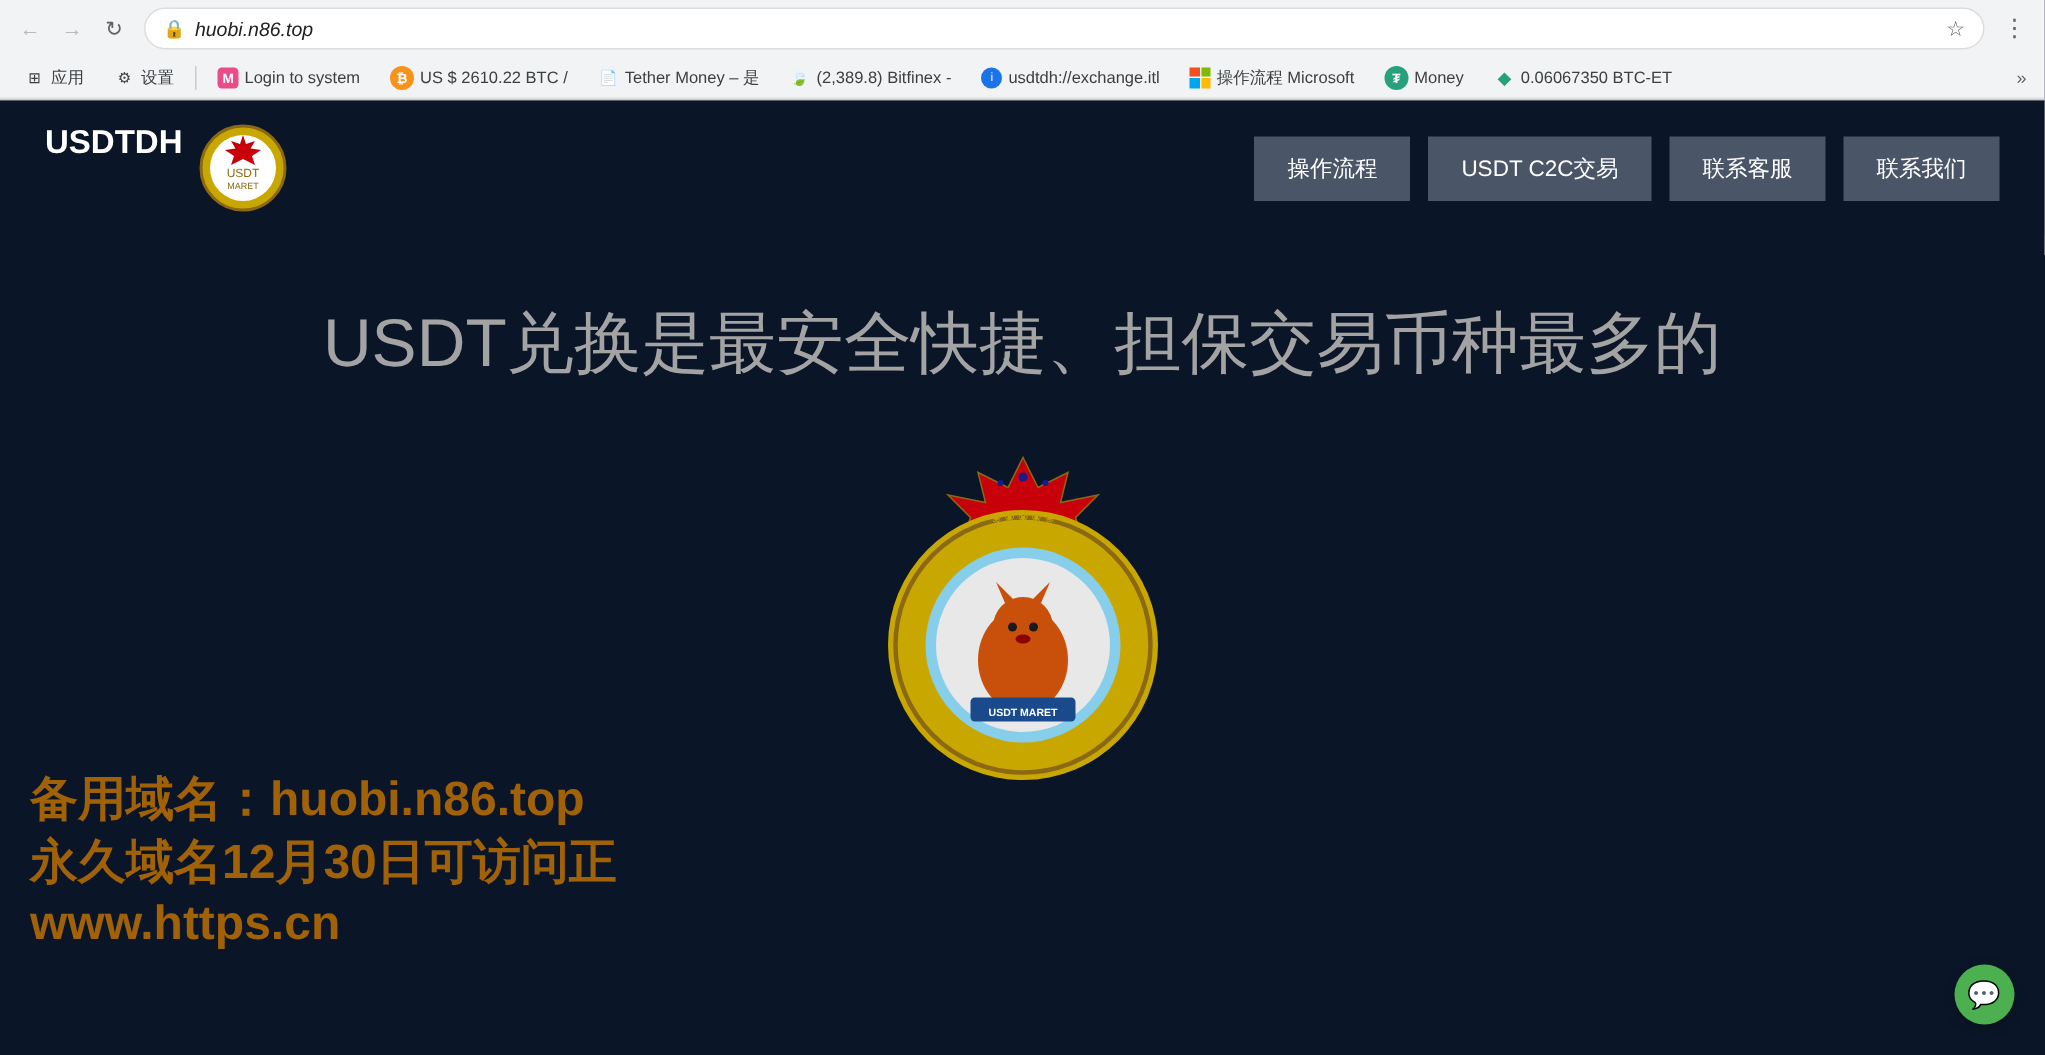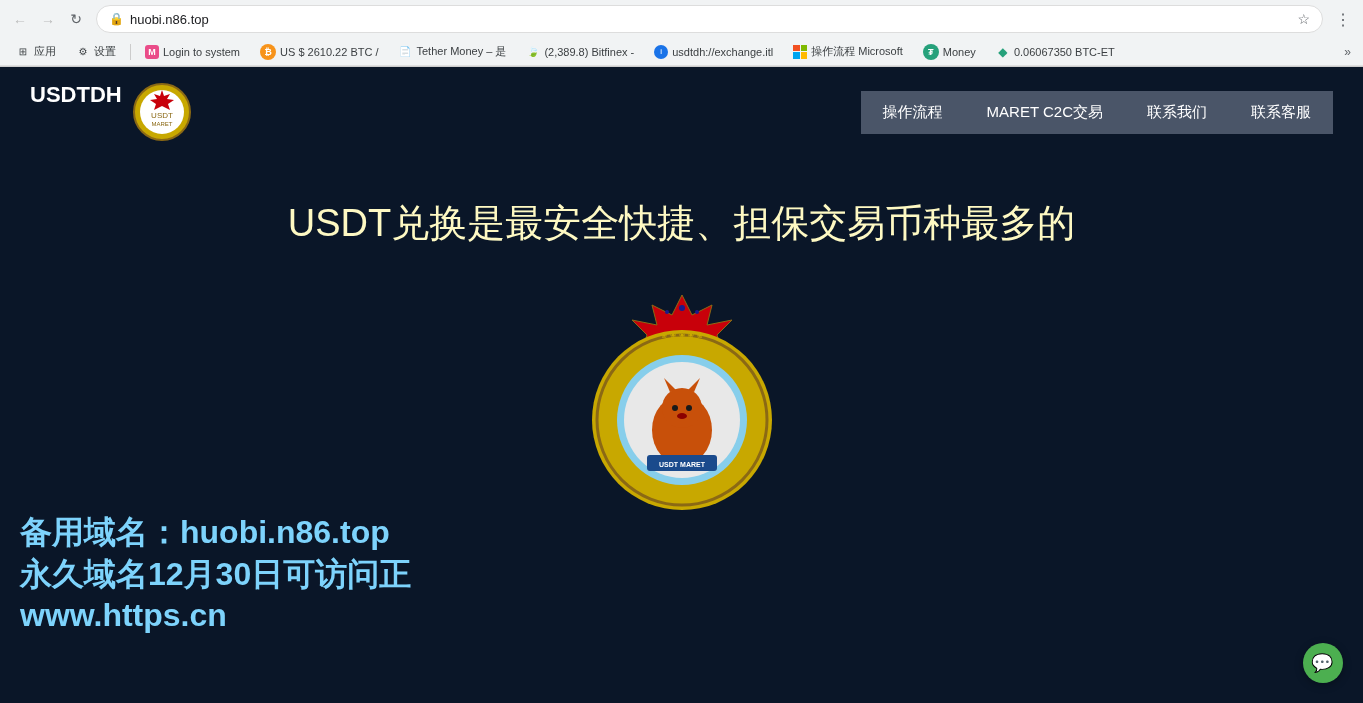--- a/index.html
+++ b/index.html
@@ -52,20 +52,21 @@
       gap: 6px;
     }
     .address-bar-lock {
       color: #5f6368;
       font-size: 12px;
     }
     .address-bar-url {
       flex: 1;
       font-size: 13px;
       color: #202124;
+      font-style: italic;
     }
     .address-bar-star {
       color: #5f6368;
       font-size: 14px;
     }
     .browser-menu-btn {
       width: 24px;
       height: 24px;
       border: none;
       background: none;
@@ -147,21 +148,21 @@
       font-weight: bold;
       font-family: Arial, sans-serif;
     }
     .logo-emblem {
       width: 60px;
       height: 60px;
     }
     .site-nav {
       margin-left: auto;
       display: flex;
-      gap: 0;
+      gap: 12px;
       padding-left: 16px;
     }
     .nav-item {
       background: #4a5568;
       color: #ffffff;
       padding: 12px 22px;
       font-size: 15px;
       cursor: pointer;
       border: none;
       font-family: Arial, sans-serif;
@@ -170,22 +171,22 @@
 
     
     .hero-section {
       display: flex;
       flex-direction: column;
       align-items: center;
       padding: 40px 20px 20px;
       position: relative;
     }
     .hero-title {
-      color: #fef9c3;
-      font-size: 38px;
+      color: #a3a3a3;
+      font-size: 45px;
       text-align: center;
       font-family: Arial, sans-serif;
       font-weight: normal;
       line-height: 1.4;
       margin-bottom: 30px;
     }
 
     
     .emblem-container {
       width: 200px;
@@ -197,21 +198,21 @@
     
     .overlay-text {
       position: absolute;
       bottom: 60px;
       left: 0;
       padding: 10px 20px;
     }
     .overlay-line {
       font-size: 32px;
       font-weight: bold;
-      color: #7dd3fc;
+      color: #a16207;
       font-family: Arial, sans-serif;
       line-height: 1.3;
     }
 
     
     .tether-circle {
       width: 16px;
       height: 16px;
       border-radius: 50%;
       background: #26a17b;
@@ -360,23 +361,23 @@
         <circle cx="30" cy="30" r="22" fill="#ffffff"></circle>
         <text x="30" y="36" text-anchor="middle" font-size="8" fill="#8B6914" font-family="Arial">USDT</text>
         <text x="30" y="44" text-anchor="middle" font-size="6" fill="#8B6914" font-family="Arial">MARET</text>
 
         <polygon points="30,8 32,14 38,12 35,17 42,18 36,22 38,28 30,24 22,28 24,22 18,18 25,17 22,12 28,14" fill="#c8000a"></polygon>
       </svg>
     </div>
 
     <nav class="site-nav">
       <button class="nav-item">操作流程</button>
-      <button class="nav-item">MARET C2C交易</button>
+      <button class="nav-item">USDT C2C交易</button>
+      <button class="nav-item">联系客服</button>
       <button class="nav-item">联系我们</button>
-      <button class="nav-item">联系客服</button>
     </nav>
   </div>
 
   <div class="hero-section">
     <div class="hero-title">
       <span>USDT兑换是最安全快捷、担保交易币种最多的</span><br>
     </div>
 
     <div class="emblem-container">
       <svg viewBox="0 0 200 230" width="200" height="230" xmlns="http://www.w3.org/2000/svg">

